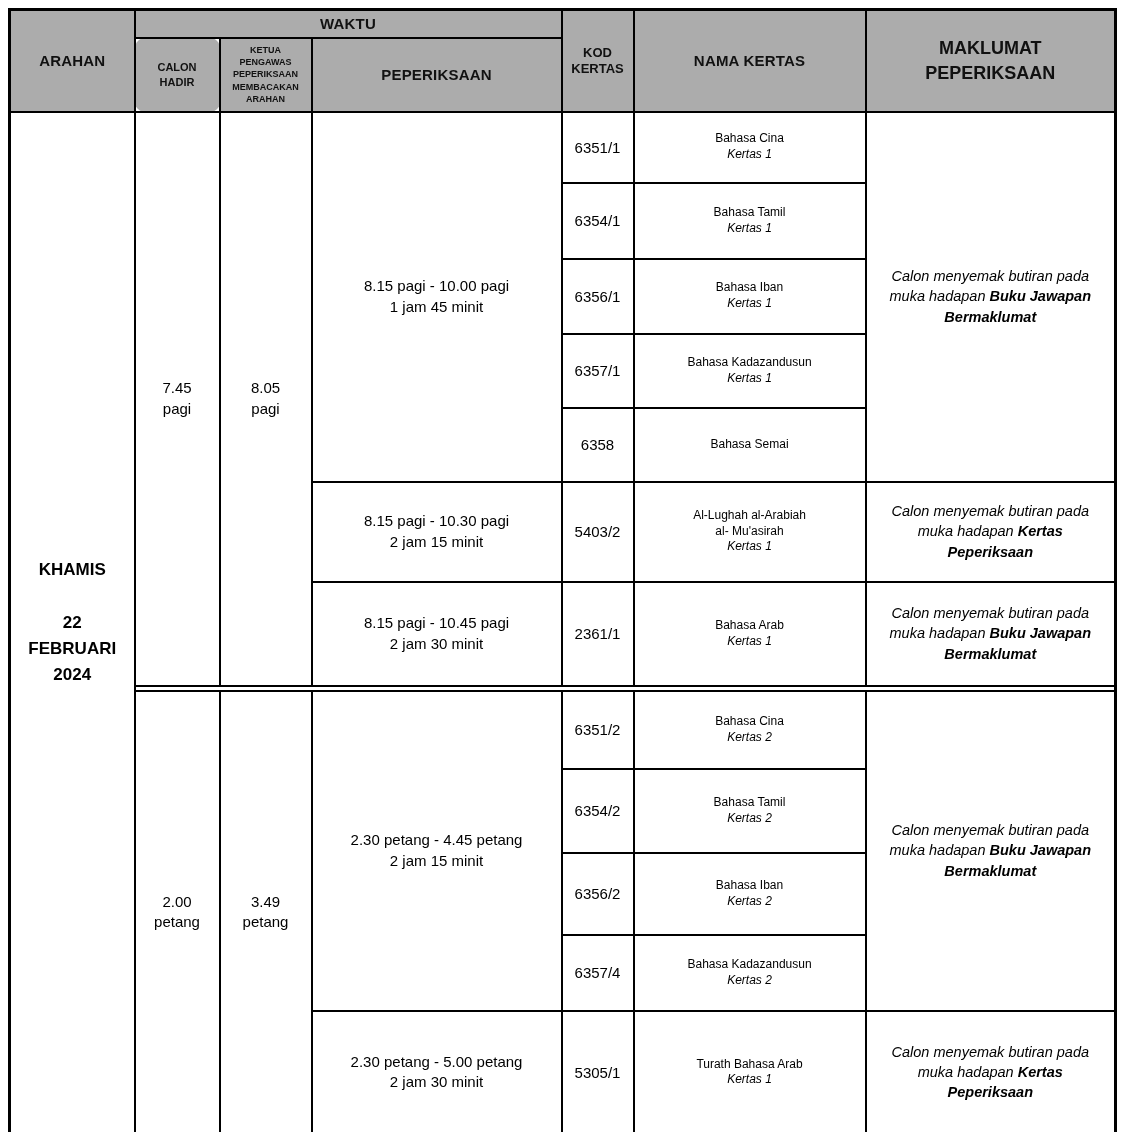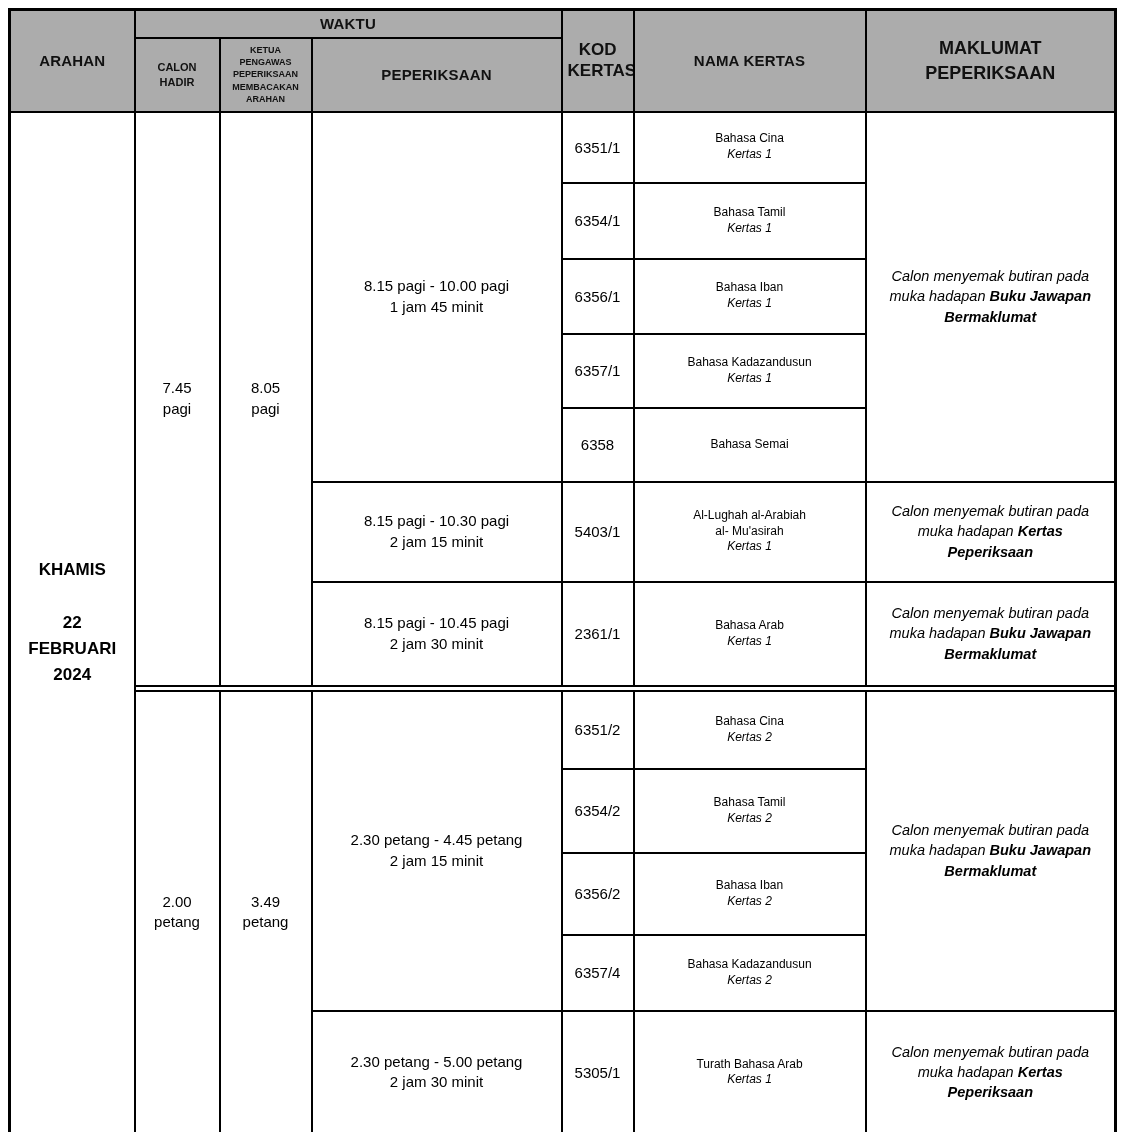--- a/index.html
+++ b/index.html
@@ -30,23 +30,23 @@
     vertical-align: middle;
     padding: 2px 5px;
     overflow: hidden;
   }
   .timetable thead th {
     background: #acacac;
     font-weight: bold;
     color: #111;
   }
   th.h-big   { font-size: 15px; letter-spacing: 0.2px; margin-left: 48px; }
-  th.h-calon { font-size: 11px; line-height: 1.3; }
+  th.h-calon { font-size: 11px; line-height: 1.3; border-radius: 10px; }
   th.h-ketua { font-size: 9px;  line-height: 1.35; }
-  th.h-kod   { font-size: 17px; line-height: 1.2; }
+  th.h-kod   { font-size: 13px; line-height: 1.2; }
   th.h-mak   { font-size: 18px; line-height: 1.4; }
 
   .pre { white-space: pre-line; }
 
   td.tarikh-cell {
     font-weight: bold;
     font-size: 17px;
     line-height: 1.55;
     white-space: pre-line;
   }
@@ -155,21 +155,21 @@
       <tr style="height:74px">
         <td class="kod-cell">6358</td>
         <td class="nama-cell">
           <div class="paper-name">Bahasa Semai</div>
           <div class="paper-kertas"></div>
         </td>
       </tr>
       <tr style="height:100px">
         <td class="time-cell">8.15 pagi - 10.30 pagi
 2 jam 15 minit</td>
-        <td class="kod-cell">5403/1</td>
+        <td class="kod-cell">5403/2</td>
         <td class="nama-cell">
           <div class="paper-name">Al-Lughah al-Arabiah
 al- Mu'asirah</div>
           <div class="paper-kertas">Kertas 1</div>
         </td>
         <td class="note-cell">
           <span>Calon menyemak butiran pada muka hadapan</span>
           <b>Kertas Peperiksaan</b>
         </td>
       </tr>

